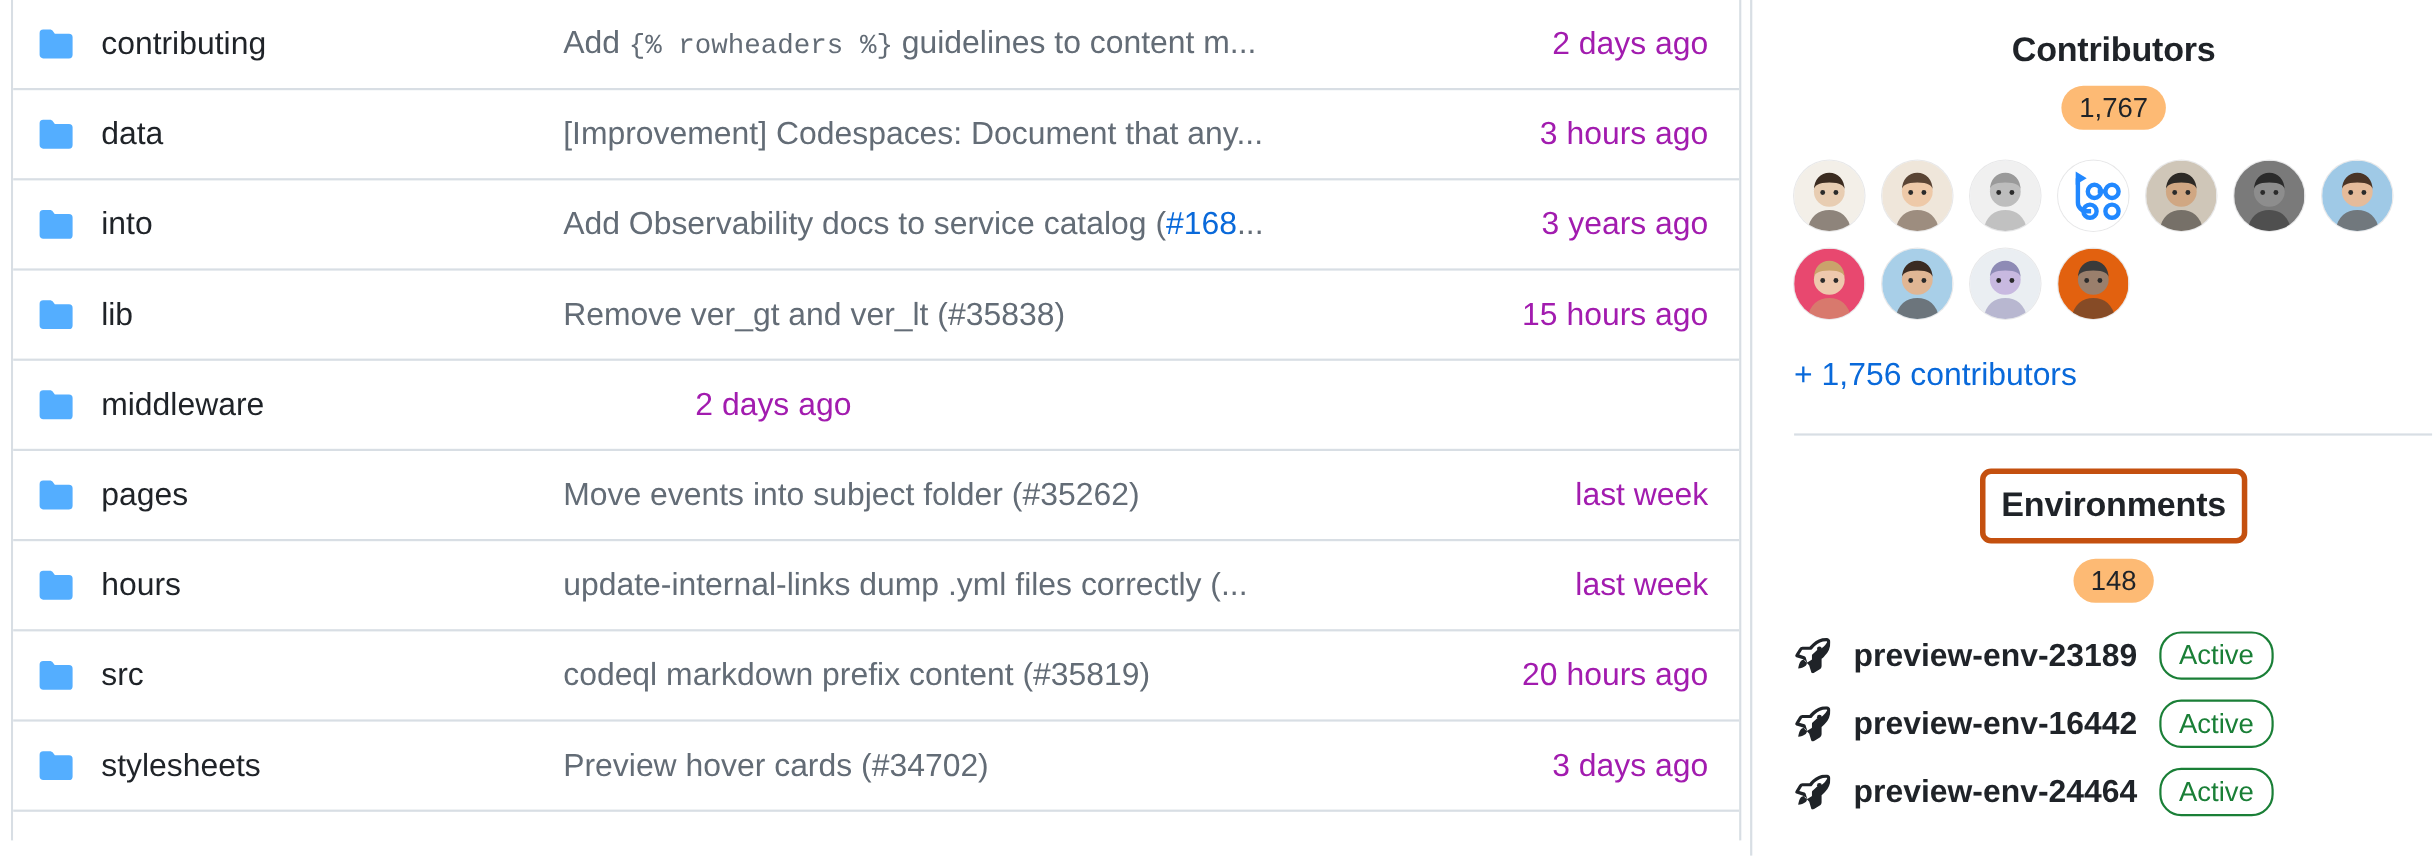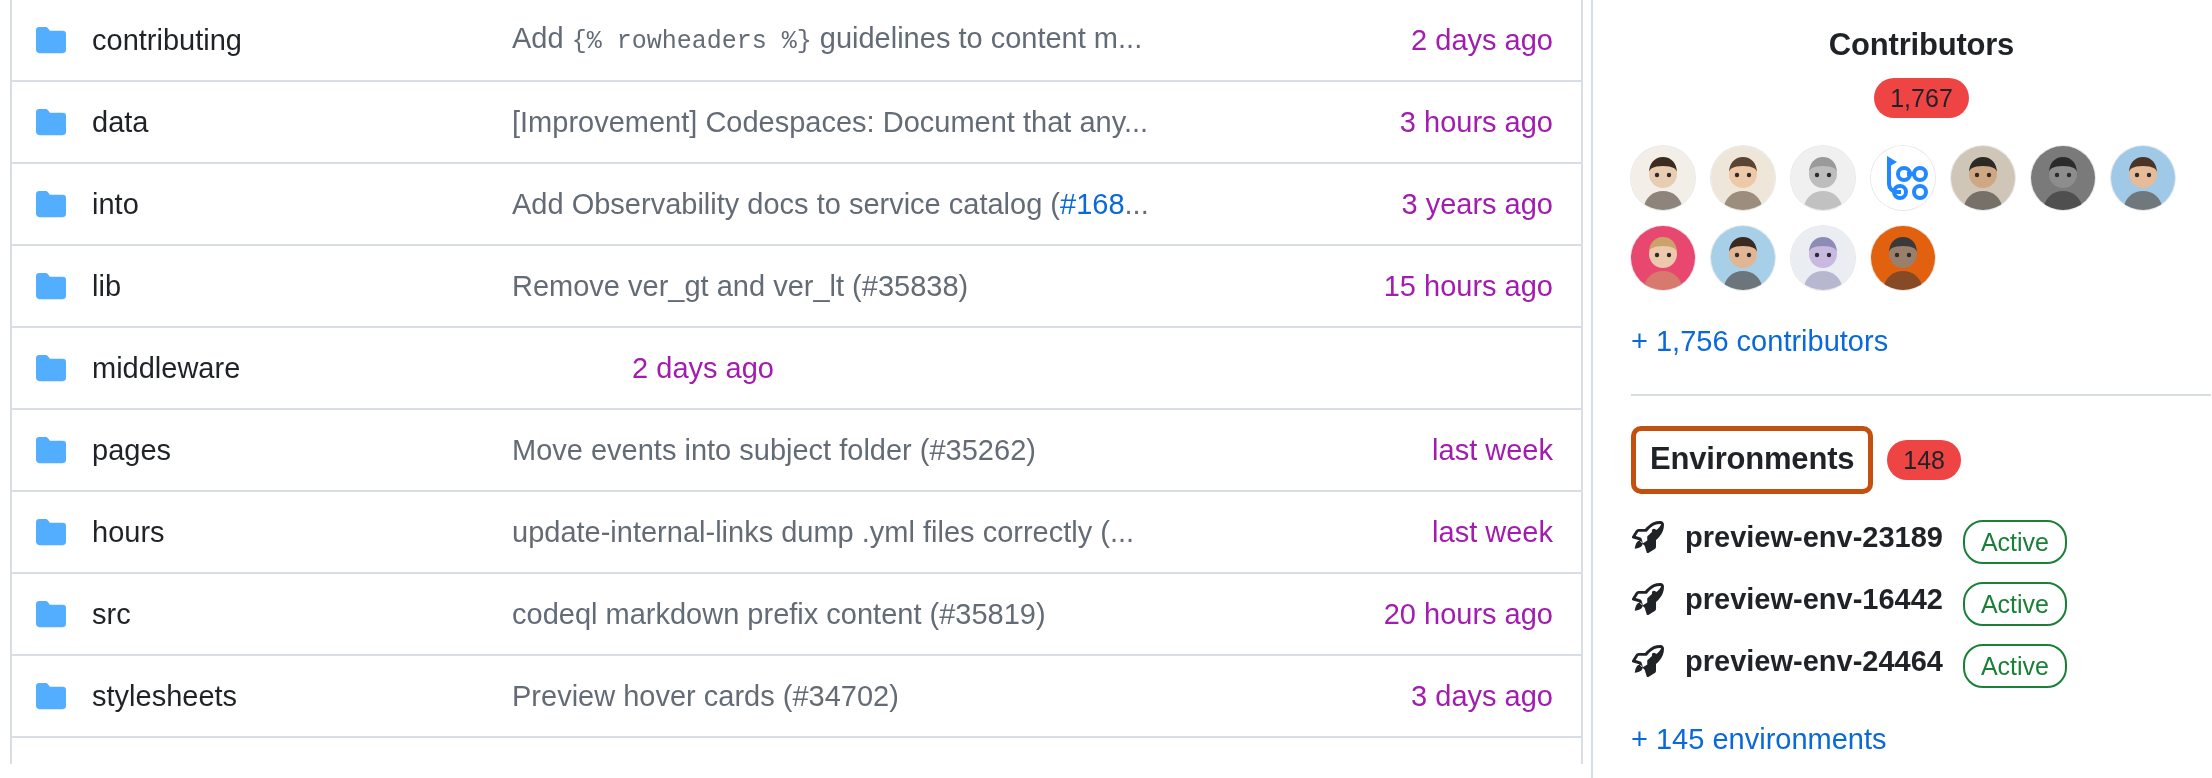--- a/index.html
+++ b/index.html
@@ -128,21 +128,21 @@
     letter-spacing: -0.2px;
   }
   .count-pill {
     display: inline-flex;
     align-items: center;
     justify-content: center;
     min-width: 26px;
     height: 40px;
     padding: 0 16px;
     border-radius: 20px;
-    background: #ef4444;
+    background: #fdba74;
     color: #1F2328;
     font-size: 25px;
     line-height: 40px;
   }
   .contributors-head {
     padding-top: 26px;
   }
   .avatars {
     display: flex;
     flex-wrap: wrap;
@@ -174,38 +174,39 @@
     width: 580px;
     height: 2px;
     background: #d8dee4;
     border: 0;
   }
   .env-head-wrap {
     margin-top: 30px;
     display: flex;
     align-items: center;
     gap: 14px;
+    flex-direction: column;
   }
   .highlight-box {
     border: 5px solid #C4500F;
     border-radius: 10px;
     padding: 9px 14px 11px 14px;
     display: inline-flex;
     align-items: center;
     background: transparent;
   }
   .env-list {
     margin-top: 26px;
     display: flex;
     flex-direction: column;
     gap: 18px;
   }
   .env-row {
     display: flex;
-    align-items: flex-start;
+    align-items: center;
     gap: 20px;
   }
   .rocket-icon {
     width: 34px;
     height: 34px;
     flex: 0 0 auto;
     display: flex;
     align-items: center;
     justify-content: center;
   }

